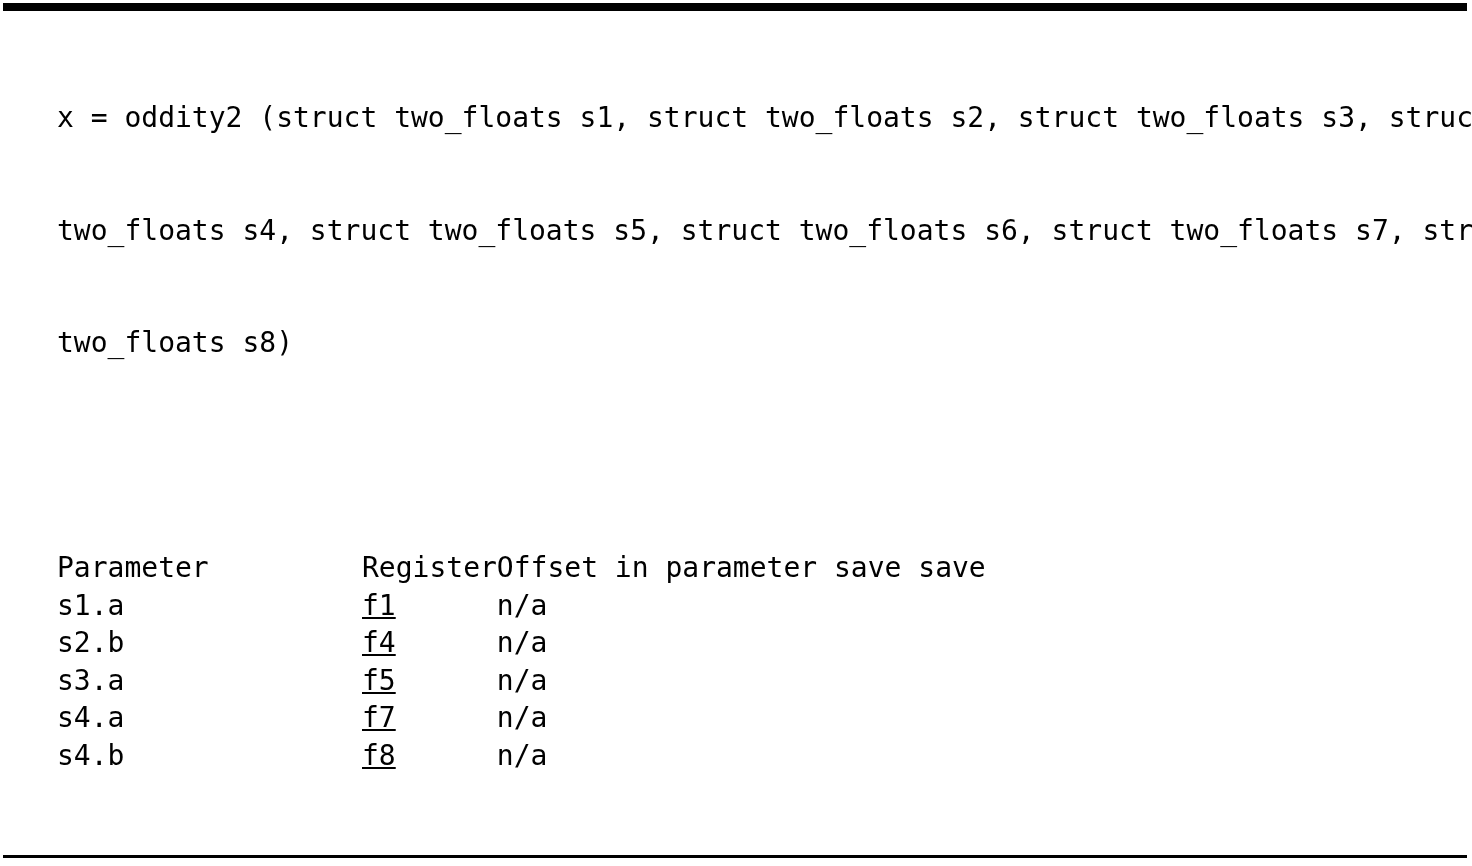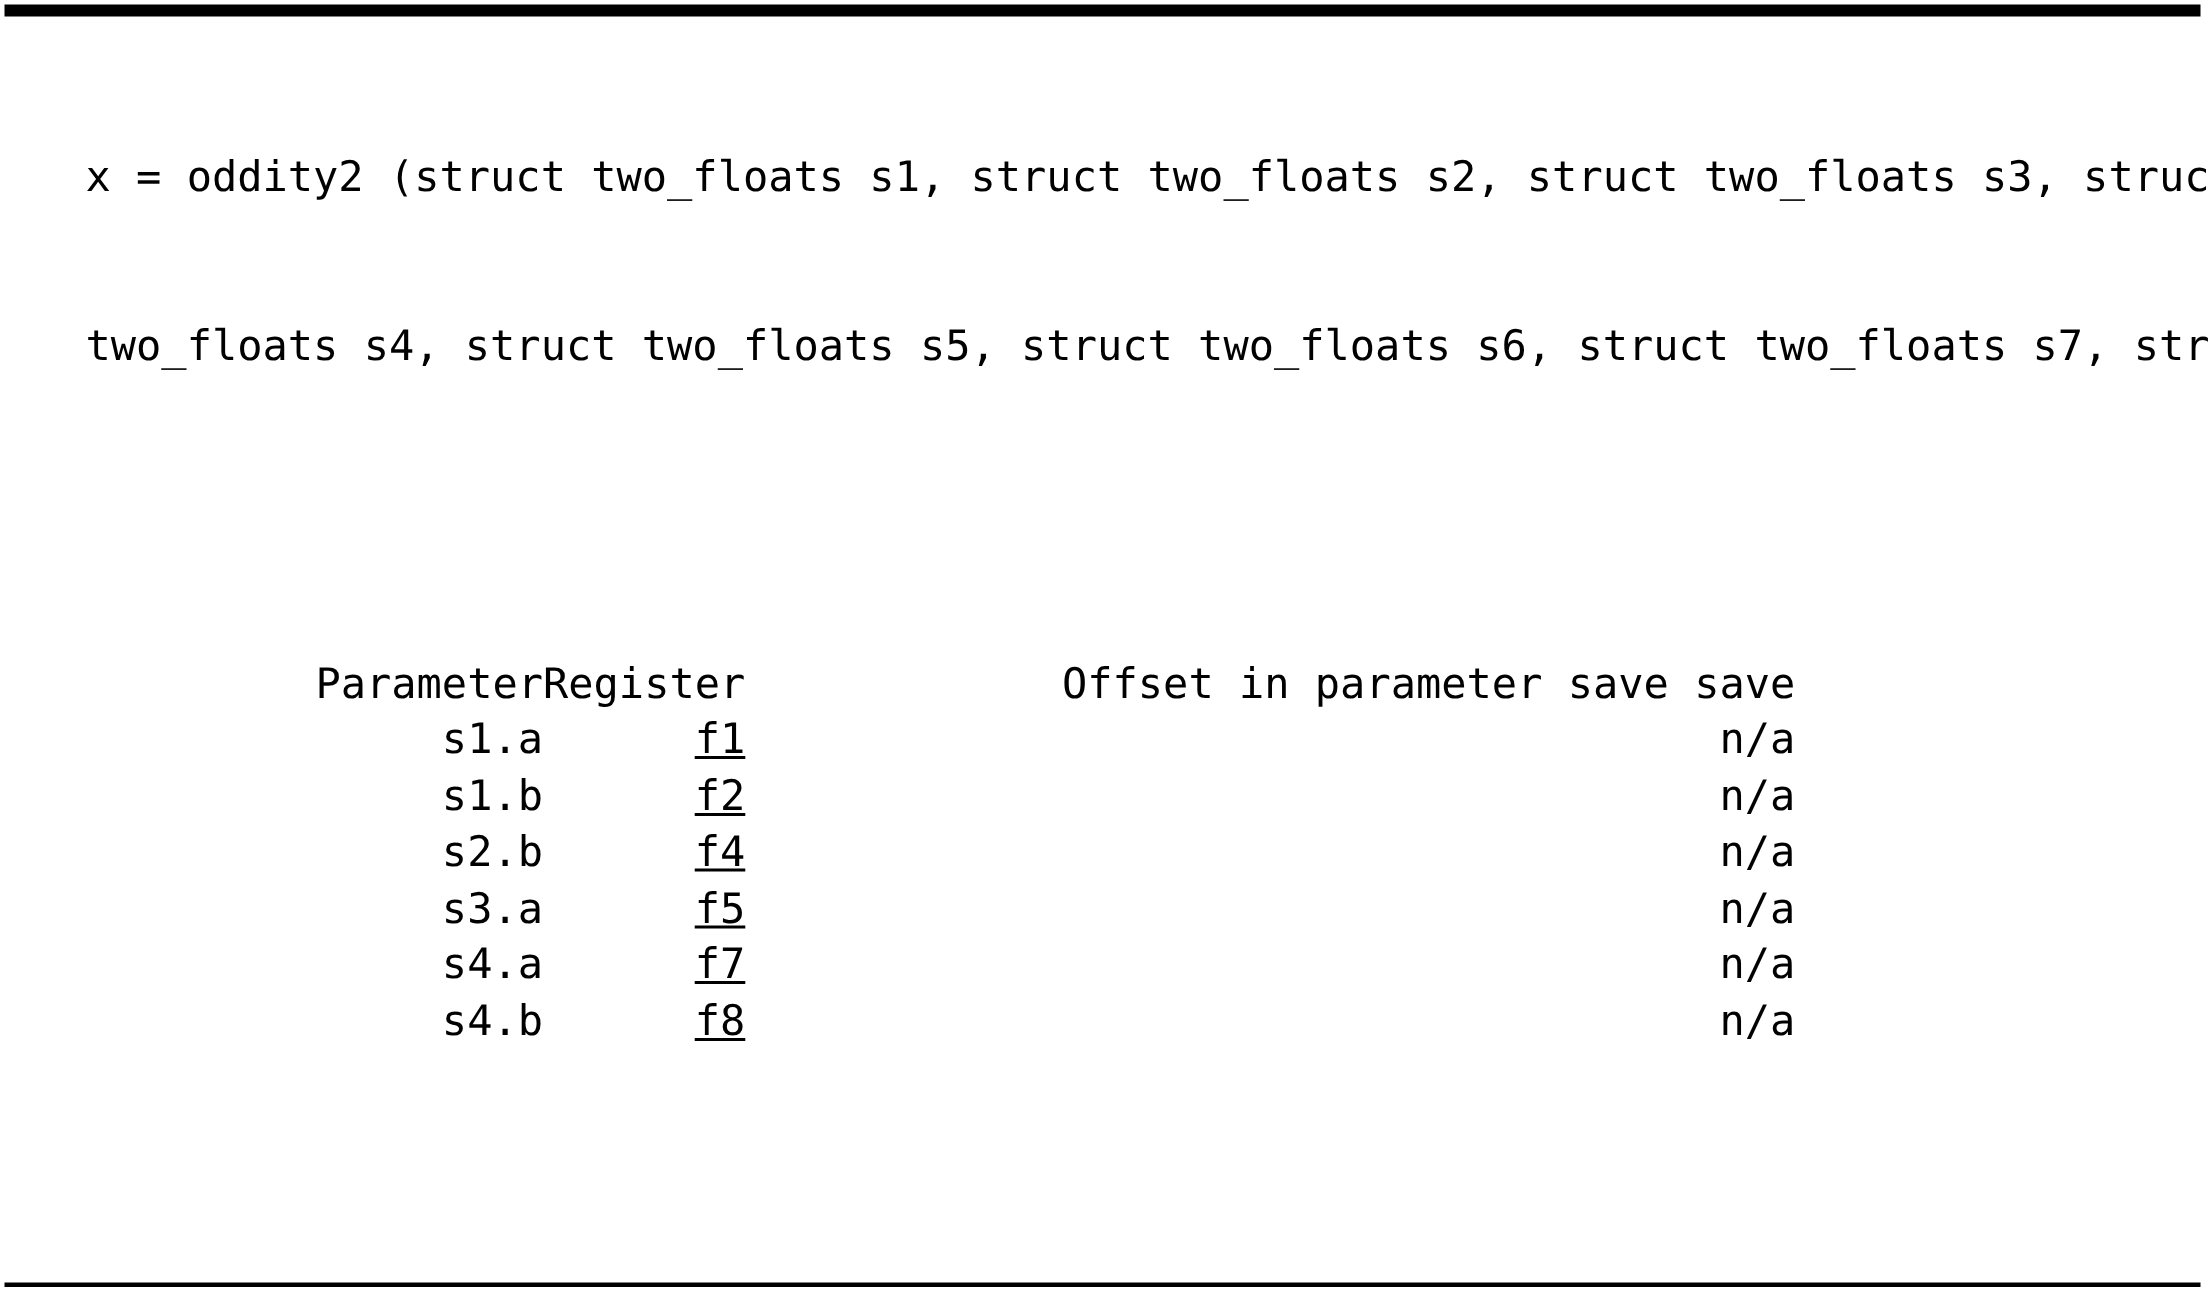--- a/index.html
+++ b/index.html
@@ -66,66 +66,62 @@
     margin: 0;
     padding: 0;
   }
   .param-table th,
   .param-table td {
     padding: 0;
     margin: 0;
     height: 37.5px;
     line-height: 37.5px;
     font-weight: normal;
-    text-align: right;
+    text-align: left;
     vertical-align: top;
     white-space: pre;
   }
   .col-param  { width: 305px; }
   .col-reg    { width: 108px; }
   .col-offset { width: 700px; }
   .cell-reg { padding-left: 0; text-decoration: underline; }
 </style>
 </head>
 <body>
 
 <div class="page">
 
   <div class="rule-top"></div>
 
   <div class="content">
 
     <div class="code-block">
       <span class="code-line">x = oddity2 (struct two_floats s1, struct two_floats s2, struct two_floats s3, struct</span>
       <span class="code-line">two_floats s4, struct two_floats s5, struct two_floats s6, struct two_floats s7, struct</span>
+      <span class="code-line">two_floats s8)</span>
       <span class="spacer-line"></span>
     </div>
 
     <table class="param-table">
       <colgroup>
         <col class="col-param">
         <col class="col-reg">
         <col class="col-offset">
       </colgroup>
       <thead>
         <tr>
           <th>Parameter</th>
           <th>Register</th>
           <th>Offset in parameter save save</th>
         </tr>
       </thead>
       <tbody>
           <tr>
             <td>s1.a</td>
             <td class="cell-reg">f1</td>
-            <td>n/a</td>
-          </tr>
-          <tr>
-            <td>s1.b</td>
-            <td class="cell-reg">f2</td>
             <td>n/a</td>
           </tr>
           <tr>
             <td>s2.b</td>
             <td class="cell-reg">f4</td>
             <td>n/a</td>
           </tr>
           <tr>
             <td>s3.a</td>
             <td class="cell-reg">f5</td>

